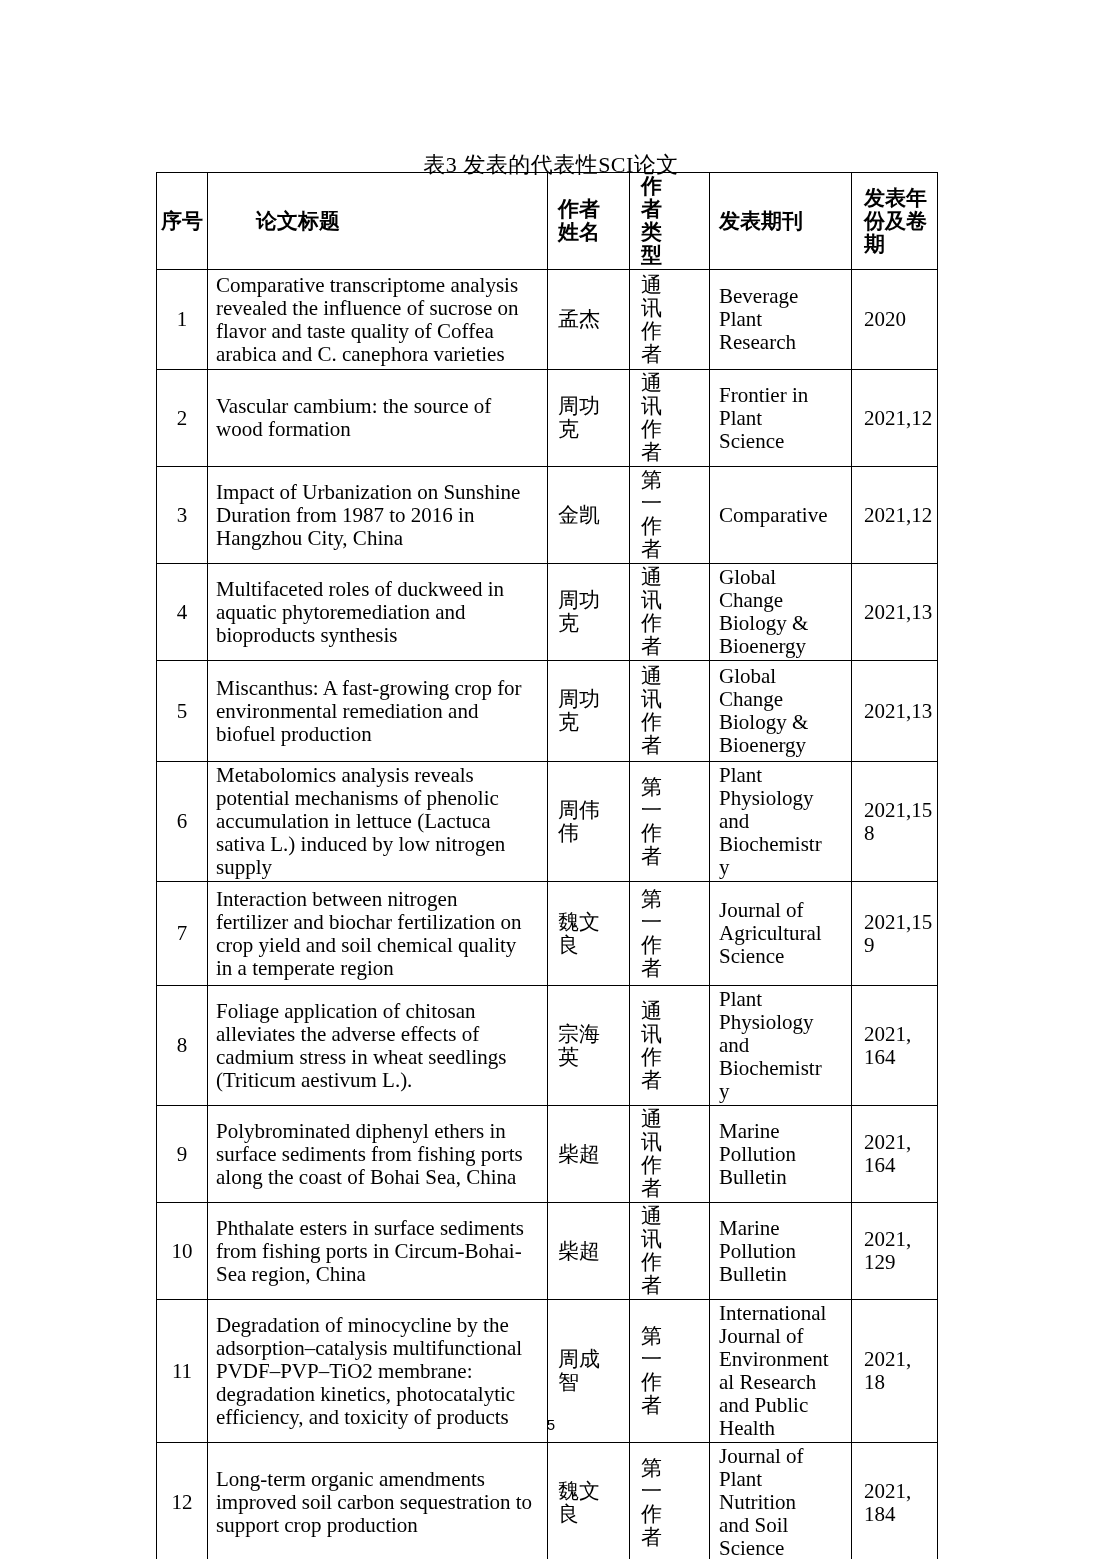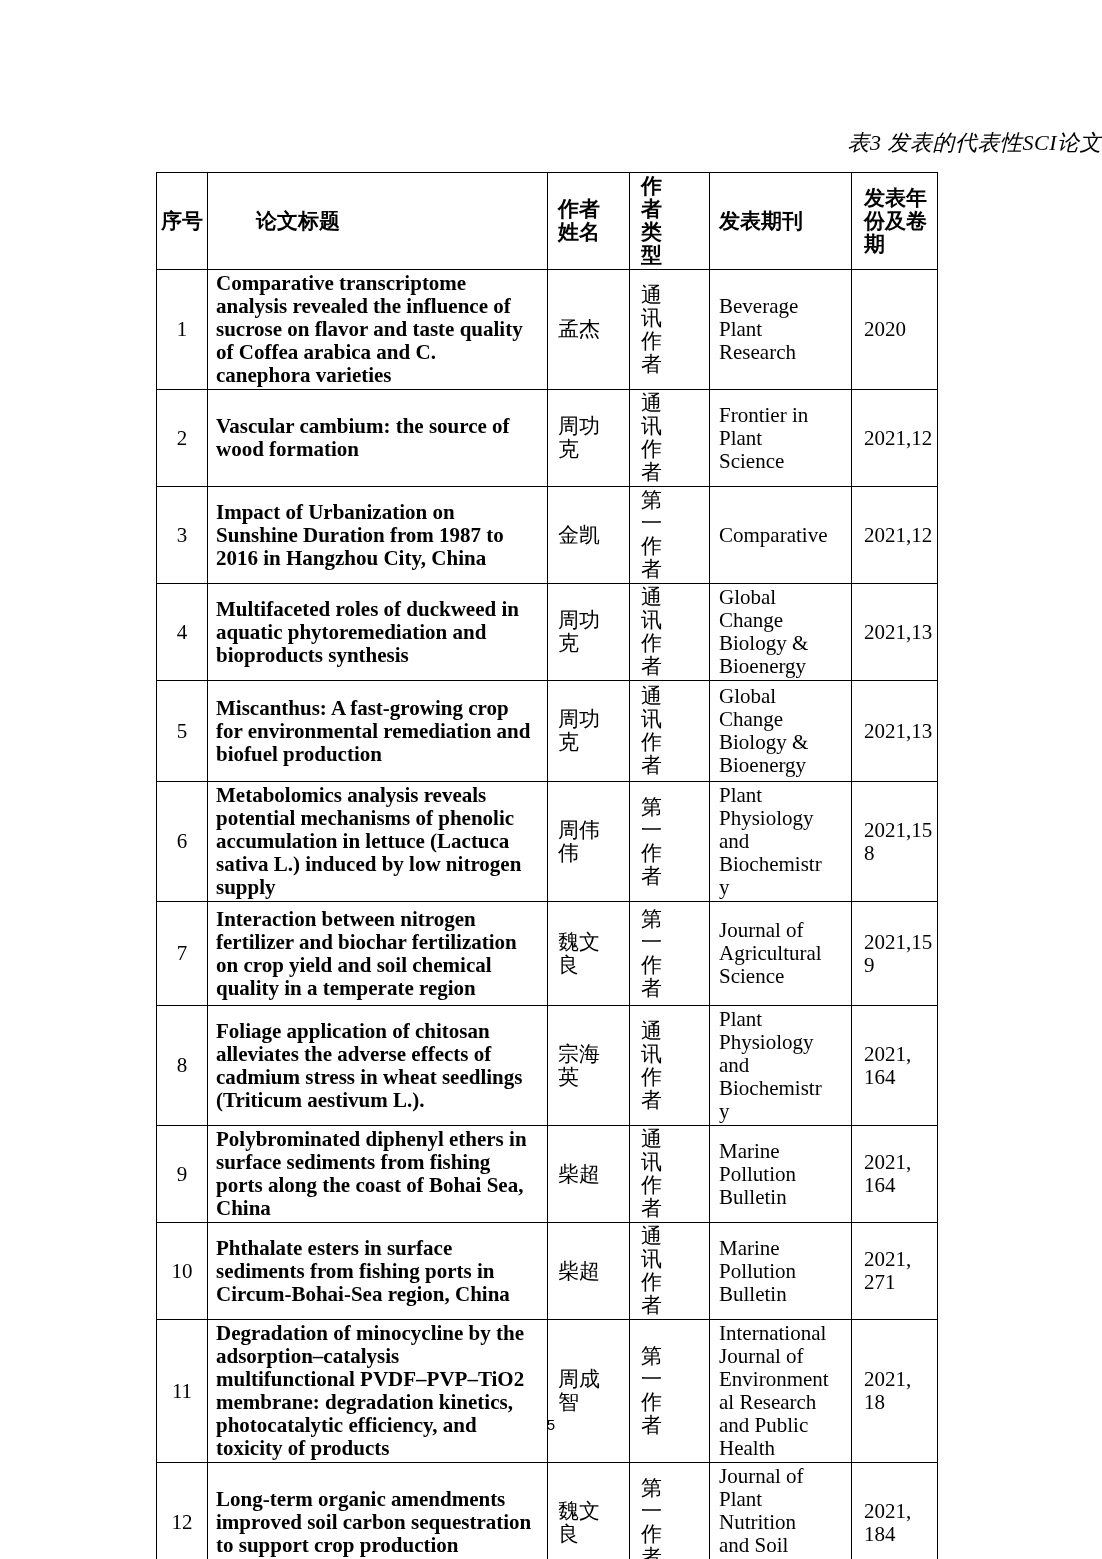--- a/index.html
+++ b/index.html
@@ -6,27 +6,26 @@
   body {
     width: 1102px; height: 1559px;
     background: #ffffff;
     position: relative;
     overflow: hidden;
     font-family: "Liberation Serif", "DejaVu Serif", serif;
     color: #000;
   }
   .doc-title {
     position: absolute;
-    top: 130px; left: 0;
+    top: 152px; left: 0;
     width: 100%;
-    text-align: right;
+    text-align: center;
     font-size: 22px;
     line-height: 26px;
     letter-spacing: 0.5px;
-    font-style: italic;
   }
   table.papers {
     position: absolute;
     top: 172px; left: 156px;
     width: 781px;
     border-collapse: collapse;
     table-layout: fixed;
   }
   col.c1 { width: 51px; }
   col.c2 { width: 340px; }
@@ -42,21 +41,21 @@
     vertical-align: middle;
     text-align: left;
     overflow-wrap: break-word;
     word-wrap: break-word;
     padding: 2px;
   }
   th { font-weight: bold; }
   thead tr { height: 80px; }
   
   th:nth-child(1), td:nth-child(1) { text-align: center; padding: 2px 3px; }
-  td:nth-child(2) { padding: 2px 14px 2px 8px; font-weight: bold; }
+  td:nth-child(2) { padding: 2px 14px 2px 8px; }
   th:nth-child(2) { padding: 2px 14px 2px 48px; }
   th:nth-child(3), td:nth-child(3) { padding: 2px 28px 2px 10px; }
   th:nth-child(4), td:nth-child(4) { padding: 2px 28px 2px 11px; }
   th:nth-child(5), td:nth-child(5) { padding: 2px 20px 2px 9px; }
   th:nth-child(6), td:nth-child(6) { padding: 2px 0px 2px 12px; }
   
   tbody tr:nth-child(1)  { height: 100px; }
   tbody tr:nth-child(2)  { height: 68px; }
   tbody tr:nth-child(3)  { height: 73px; }
   tbody tr:nth-child(4)  { height: 89px; }
@@ -173,21 +172,21 @@
     <td>通讯作者</td>
     <td>Marine Pollution Bulletin</td>
     <td>2021, 164</td>
   </tr>
       <tr>
     <td>10</td>
     <td>Phthalate esters in surface sediments from fishing ports in Circum-Bohai-Sea region, China</td>
     <td>柴超</td>
     <td>通讯作者</td>
     <td>Marine Pollution Bulletin</td>
-    <td>2021, 271</td>
+    <td>2021, 129</td>
   </tr>
       <tr>
     <td>11</td>
     <td>Degradation of minocycline by the adsorption–catalysis multifunctional PVDF–PVP–TiO2 membrane: degradation kinetics, photocatalytic efficiency, and toxicity of products</td>
     <td>周成智</td>
     <td>第一作者</td>
     <td>International Journal of Environmental Research and Public Health</td>
     <td>2021, 18</td>
   </tr>
       <tr>

